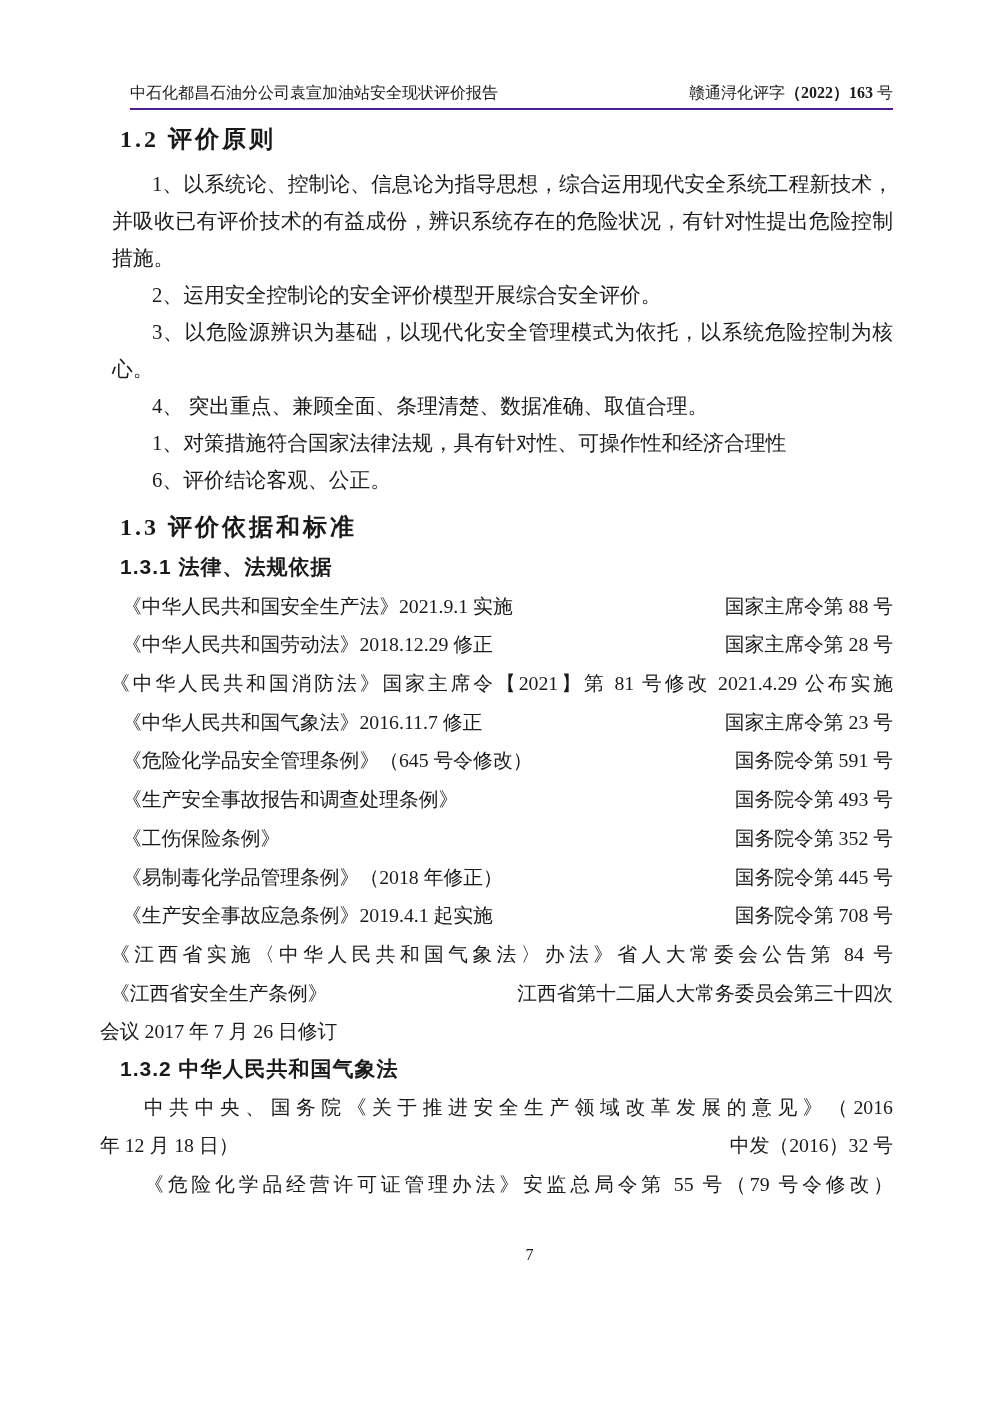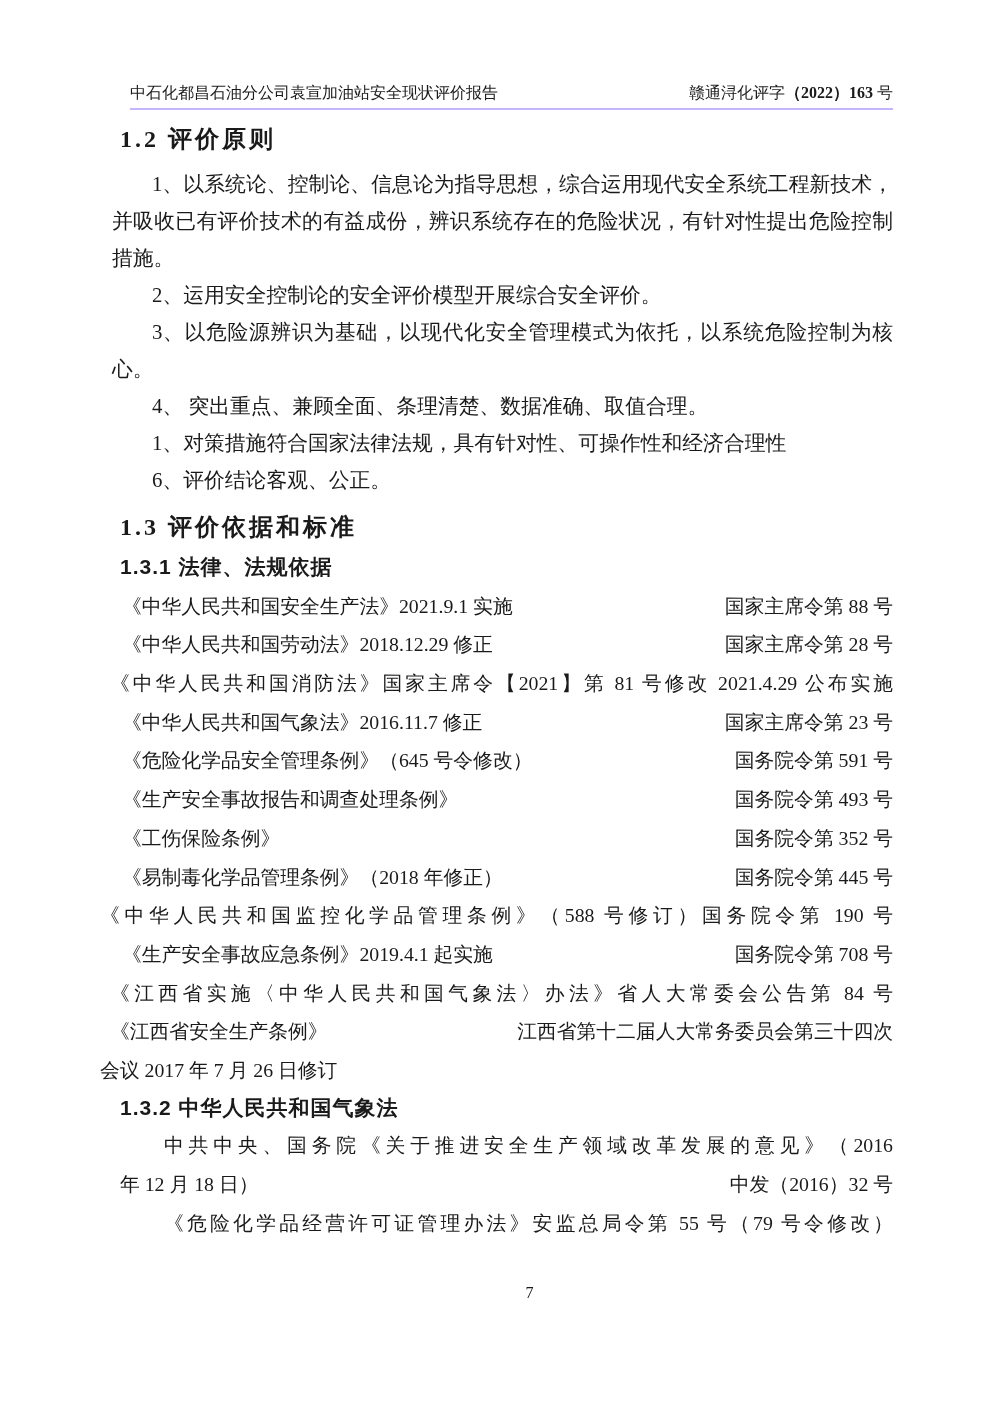--- a/index.html
+++ b/index.html
@@ -8,21 +8,21 @@
     font-family:"Liberation Serif","DejaVu Serif",serif;
     overflow:hidden;
   }
   .page{width:992px;height:1403px;position:relative;}
   .content{margin:0 99px 0 100px;width:793px;}
 
   
   .doc-header{
     margin-left:30px;
     padding-top:84px;padding-bottom:6px;
-    border-bottom:2px solid #c4b5fd;
+    border-bottom:2px solid #4c1d95;
     display:flex;justify-content:space-between;align-items:flex-end;
     font-size:16px;line-height:18px;
   }
   .doc-header .hdr-right{white-space:nowrap;}
   .doc-header .hdr-num{font-weight:bold;}
 
   
   h2.sec{
     font-size:24px;font-weight:bold;letter-spacing:3px;
     line-height:32px;margin:13px 0 0 0;padding-left:20px;
@@ -37,21 +37,21 @@
 
   
   .para-block{margin-top:10px;margin-left:12px;}
   p.body-p{
     font-size:20.8px;line-height:37px;margin:0;
     text-indent:40px;text-align:justify;
   }
 
   
   .law-list{margin-top:5.6px;}
-  .law-list.tight{margin-top:4.6px;margin-left:20px;}
+  .law-list.tight{margin-top:4.6px;}
   .law-row{
     display:flex;justify-content:space-between;
     font-size:19.8px;line-height:38.7px;white-space:nowrap;
   }
   .law-row.stretch{
     display:block;text-align:justify;text-align-last:justify;white-space:normal;
   }
   .ind0{padding-left:0;}
   .ind1{padding-left:10px;font-family:Liberation Serif, serif;}
   .ind2{padding-left:22px;gap:8px;}
@@ -113,21 +113,20 @@
           <span class="law-ref">国务院令第 493 号</span>
         </div>
         <div class="law-row ind2">
           <span class="law-name">《工伤保险条例》</span>
           <span class="law-ref">国务院令第 352 号</span>
         </div>
         <div class="law-row ind2">
           <span class="law-name">《易制毒化学品管理条例》（2018 年修正）</span>
           <span class="law-ref">国务院令第 445 号</span>
         </div>
-        <div class="law-row ind0 stretch"><span class="law-name">《中华人民共和国监控化学品管理条例》（588 号修订）国务院令第 190 号</span></div>
         <div class="law-row ind2">
           <span class="law-name">《生产安全事故应急条例》2019.4.1 起实施</span>
           <span class="law-ref">国务院令第 708 号</span>
         </div>
         <div class="law-row ind1 stretch"><span class="law-name">《江西省实施〈中华人民共和国气象法〉办法》省人大常委会公告第 84 号</span></div>
         <div class="law-row ind1">
           <span class="law-name">《江西省安全生产条例》</span>
           <span class="law-ref">江西省第十二届人大常务委员会第三十四次</span>
         </div>
         <div class="law-row ind0">

